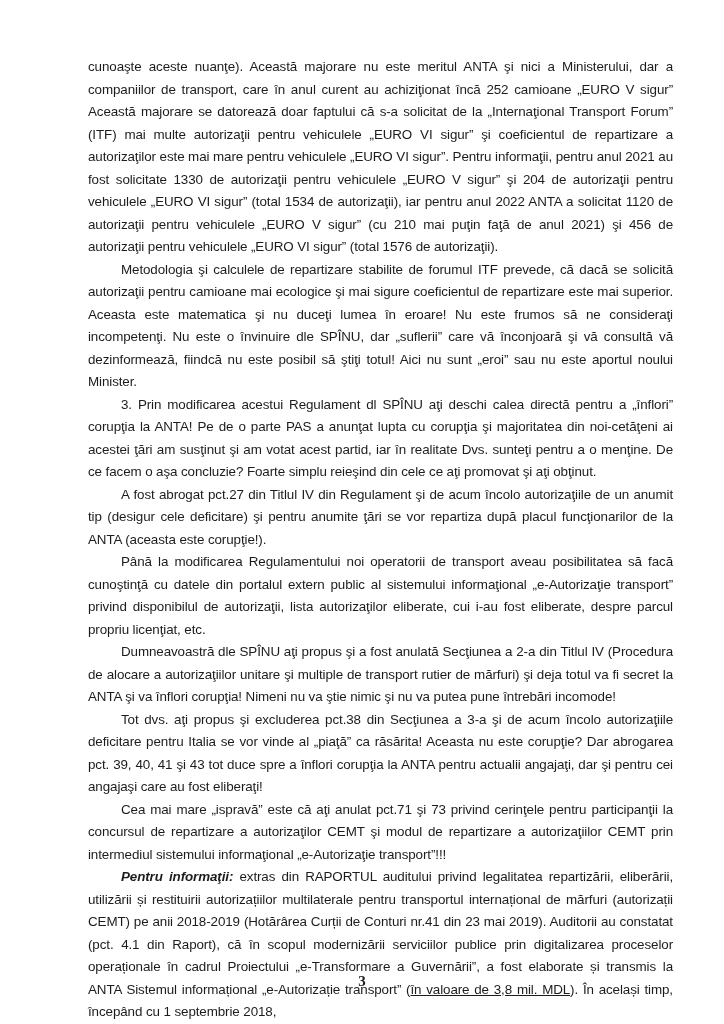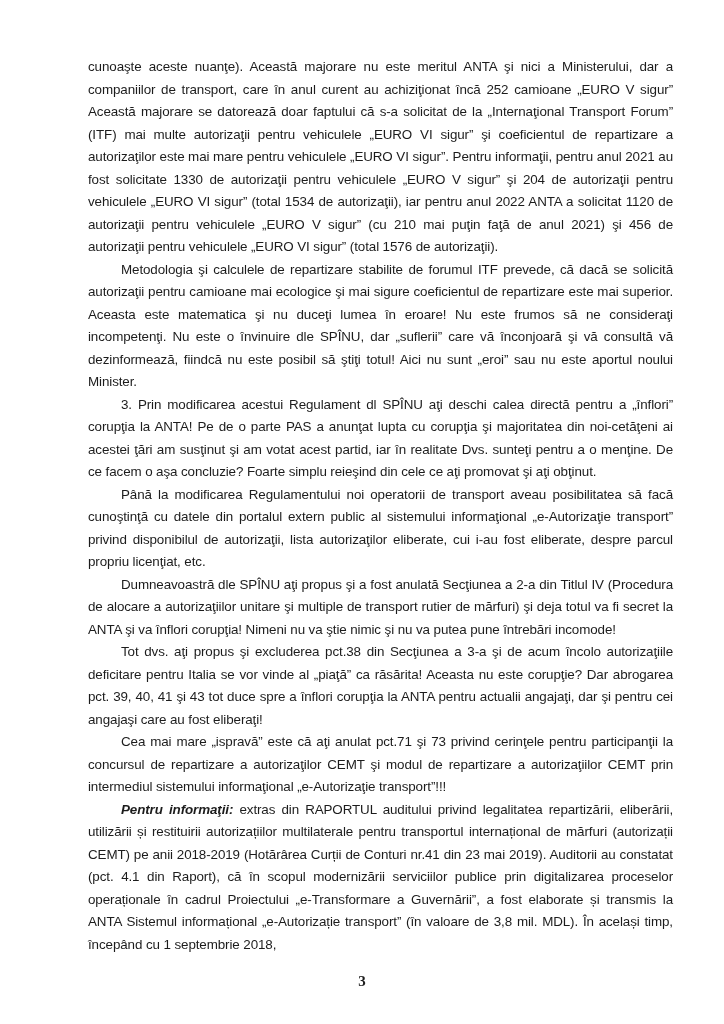--- a/index.html
+++ b/index.html
@@ -32,20 +32,21 @@
   }
   .text-block p.indent {
     text-indent: 33px;
   }
   .run-normal { }
   .run-bold-italic-underline {
     font-weight: bold;
     font-style: italic;
   }
   .run-underline {
+    text-decoration: underline;
   }
   .page-number {
     position: absolute;
     left: 0;
     right: 0;
     bottom: 34px;
     text-align: center;
     font-family: "Liberation Serif", serif;
     font-weight: bold;
     font-size: 15px;
@@ -53,20 +54,21 @@
   }
 </style>
 </head>
 <body>
 
 <div class="page">
   <div class="text-block" id="text-block">
       <p><span class="run-normal">cunoaşte aceste nuanţe). Această majorare nu este meritul ANTA şi nici a Ministerului, dar a companiilor de transport, care în anul curent au achiziţionat încă 252 camioane „EURO V sigur” Această majorare se datorează doar faptului că s-a solicitat de la „Internaţional Transport Forum” (ITF) mai multe autorizaţii pentru vehiculele „EURO VI sigur” şi coeficientul de repartizare a autorizaţilor este mai mare pentru vehiculele „EURO VI sigur”. Pentru informaţii, pentru anul 2021 au fost solicitate 1330 de autorizaţii pentru vehiculele „EURO V sigur” şi 204 de autorizaţii pentru vehiculele „EURO VI sigur” (total 1534 de autorizaţii), iar pentru anul 2022 ANTA a solicitat 1120 de autorizaţii pentru vehiculele „EURO V sigur” (cu 210 mai puţin faţă de anul 2021) şi 456 de autorizaţii pentru vehiculele „EURO VI sigur” (total 1576 de autorizaţii).</span></p>
       <p class="indent"><span class="run-normal">Metodologia şi calculele de repartizare stabilite de forumul ITF prevede, că dacă se solicită autorizaţii pentru camioane mai ecologice şi mai sigure coeficientul de repartizare este mai superior. Aceasta este matematica şi nu duceţi lumea în eroare! Nu este frumos să ne consideraţi incompetenţi. Nu este o învinuire dle SPÎNU, dar „suflerii” care vă înconjoară şi vă consultă vă dezinformează, fiindcă nu este posibil să ştiţi totul!  Aici nu sunt „eroi” sau nu este aportul noului Minister.</span></p>
       <p class="indent"><span class="run-normal">3. Prin modificarea acestui Regulament dl SPÎNU aţi deschi calea directă pentru a „înflori” corupţia la ANTA! Pe de o parte PAS a anunţat lupta cu corupţia şi majoritatea din noi-cetăţeni ai acestei ţări am susţinut şi am votat acest partid, iar în realitate Dvs. sunteţi pentru a o menţine. De ce facem o aşa concluzie? Foarte simplu reieşind din cele ce aţi promovat şi aţi obţinut.</span></p>
+      <p class="indent"><span class="run-normal">A fost abrogat pct.27 din Titlul IV din Regulament şi de acum încolo autorizaţiile de un anumit tip (desigur cele deficitare) şi pentru anumite ţări se vor repartiza după placul funcţionarilor de la ANTA (aceasta este corupţie!).</span></p>
       <p class="indent"><span class="run-normal">Până la modificarea Regulamentului noi operatorii de transport aveau posibilitatea să facă cunoştinţă cu datele din portalul extern public al sistemului informaţional „e-Autorizaţie transport” privind disponibilul de autorizaţii, lista autorizaţilor eliberate, cui i-au fost eliberate, despre parcul propriu licenţiat, etc.</span></p>
       <p class="indent"><span class="run-normal">Dumneavoastră dle SPÎNU aţi propus şi a fost anulată Secţiunea a 2-a din Titlul IV (Procedura de alocare a autorizaţiilor unitare şi multiple de transport rutier de mărfuri) şi deja totul va fi secret la ANTA şi va înflori corupţia! Nimeni nu va ştie nimic şi nu va putea pune întrebări incomode!</span></p>
       <p class="indent"><span class="run-normal">Tot dvs. aţi propus şi excluderea pct.38 din Secţiunea a 3-a şi de acum încolo autorizaţiile deficitare pentru Italia se vor vinde al „piaţă” ca răsărita!  Aceasta nu este corupţie? Dar abrogarea pct. 39, 40, 41 şi 43 tot duce spre a înflori corupţia la ANTA pentru actualii angajaţi, dar şi pentru cei angajaşi care au fost eliberaţi!</span></p>
       <p class="indent"><span class="run-normal">Cea mai mare „ispravă” este că aţi anulat pct.71 şi 73 privind cerinţele pentru participanţii la concursul de repartizare a autorizaţilor CEMT şi modul de repartizare a autorizaţiilor CEMT prin intermediul sistemului informaţional „e-Autorizaţie transport”!!!</span></p>
       <p class="indent"><span class="run-bold-italic-underline">Pentru informaţii:</span><span class="run-normal"> extras din RAPORTUL auditului privind legalitatea repartizării, eliberării, utilizării și restituirii autorizațiilor multilaterale pentru transportul internațional de mărfuri (autorizații CEMT) pe anii 2018-2019 (Hotărârea Curții de Conturi nr.41 din 23 mai 2019). Auditorii au constatat (pct. 4.1 din Raport), că în scopul modernizării serviciilor publice prin digitalizarea proceselor operaționale în cadrul Proiectului „e-Transformare a Guvernării”, a fost elaborate și transmis la ANTA Sistemul informațional „e-Autorizație transport” (</span><span class="run-underline">în valoare de 3,8 mil. MDL</span><span class="run-normal">). În același timp, începând cu 1 septembrie 2018,</span></p>
     </div>
   <div class="page-number">3</div>
 </div>
 
 </body></html>

